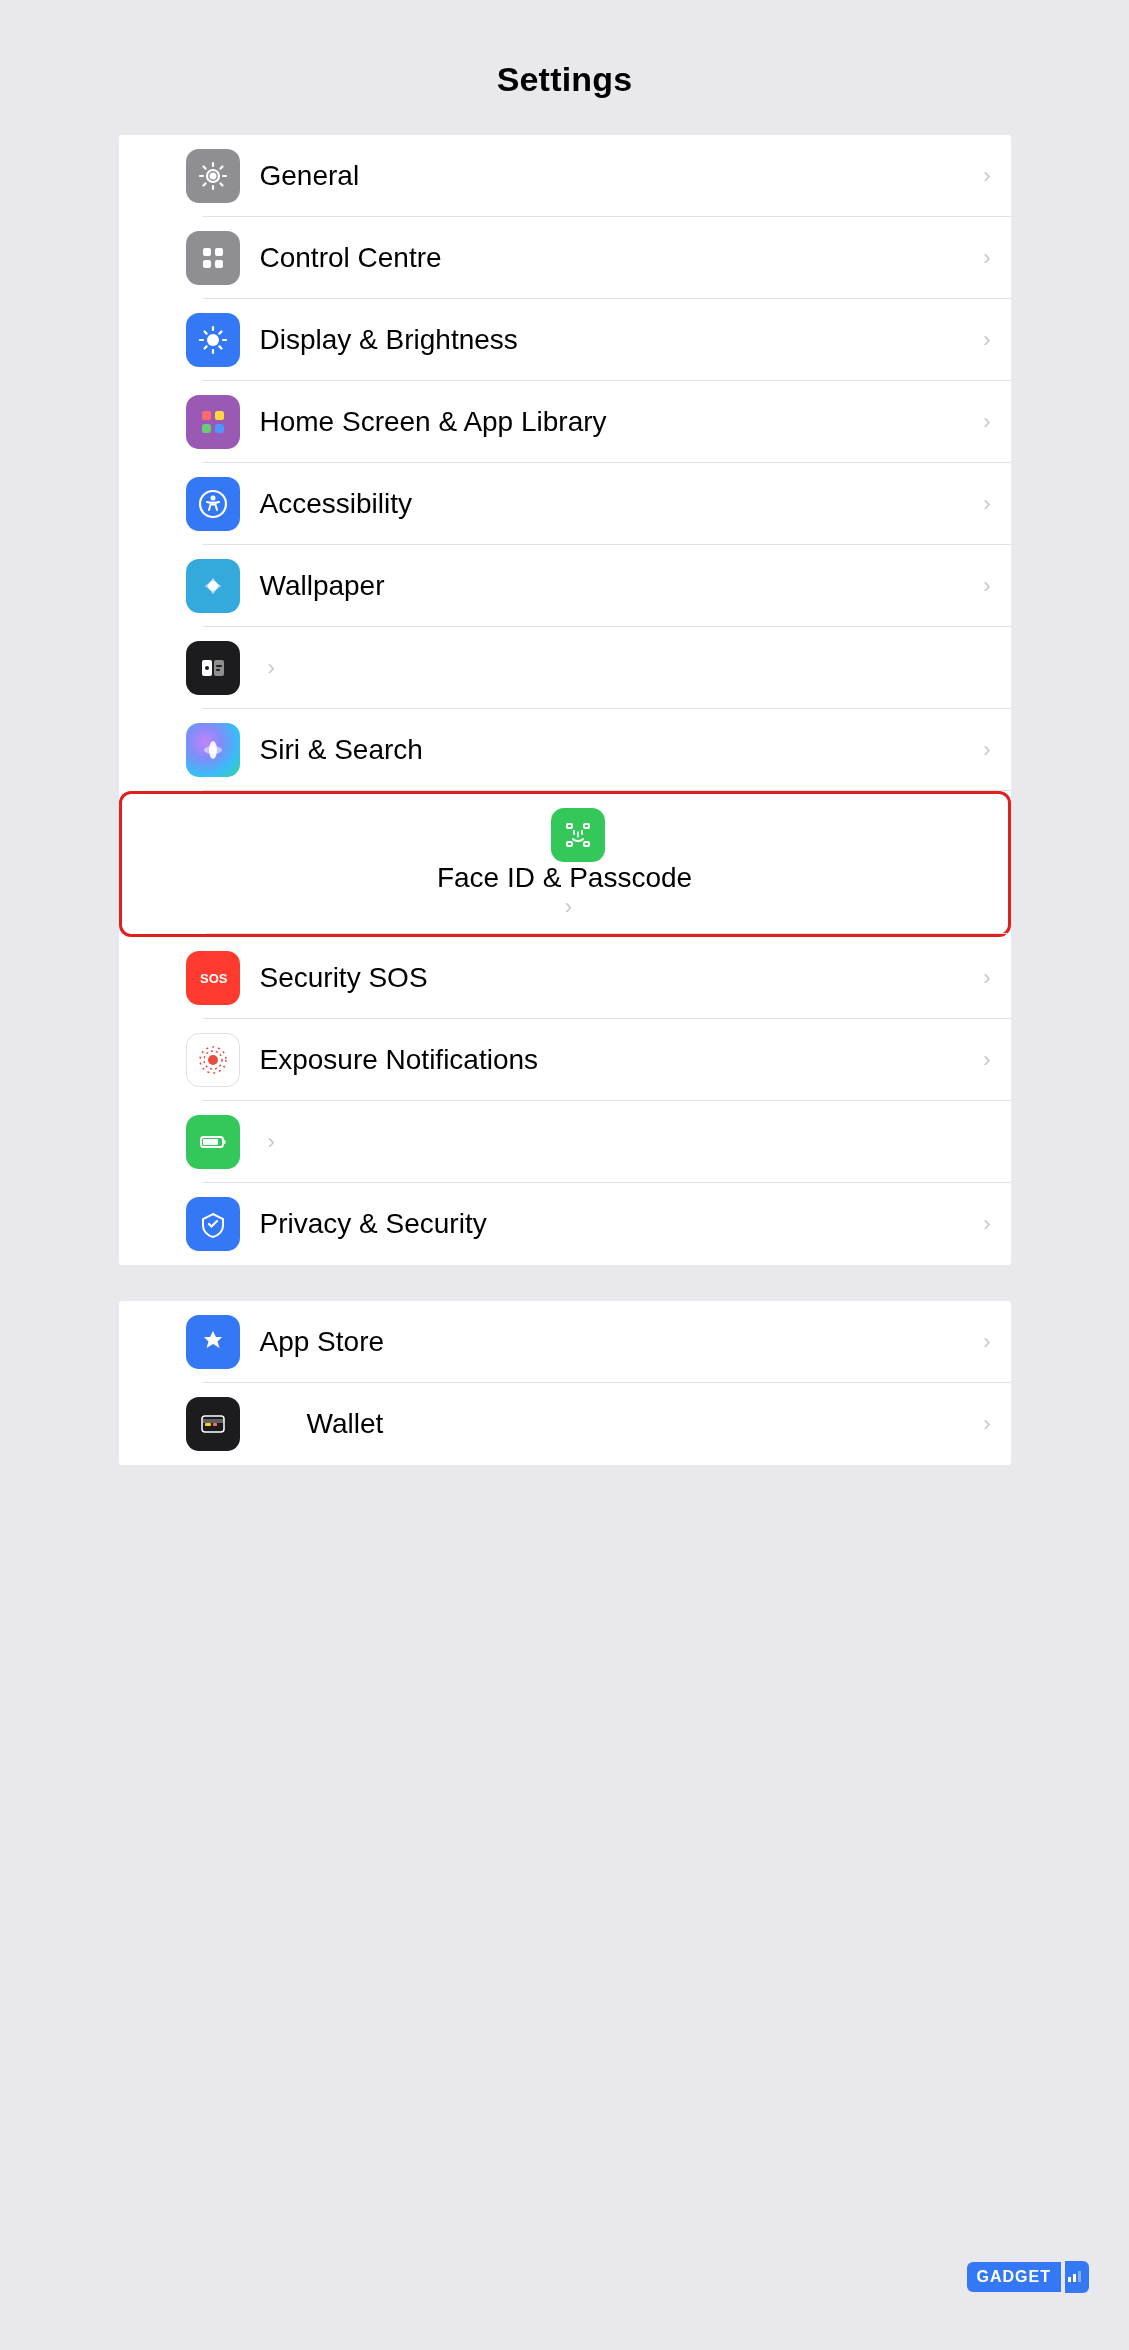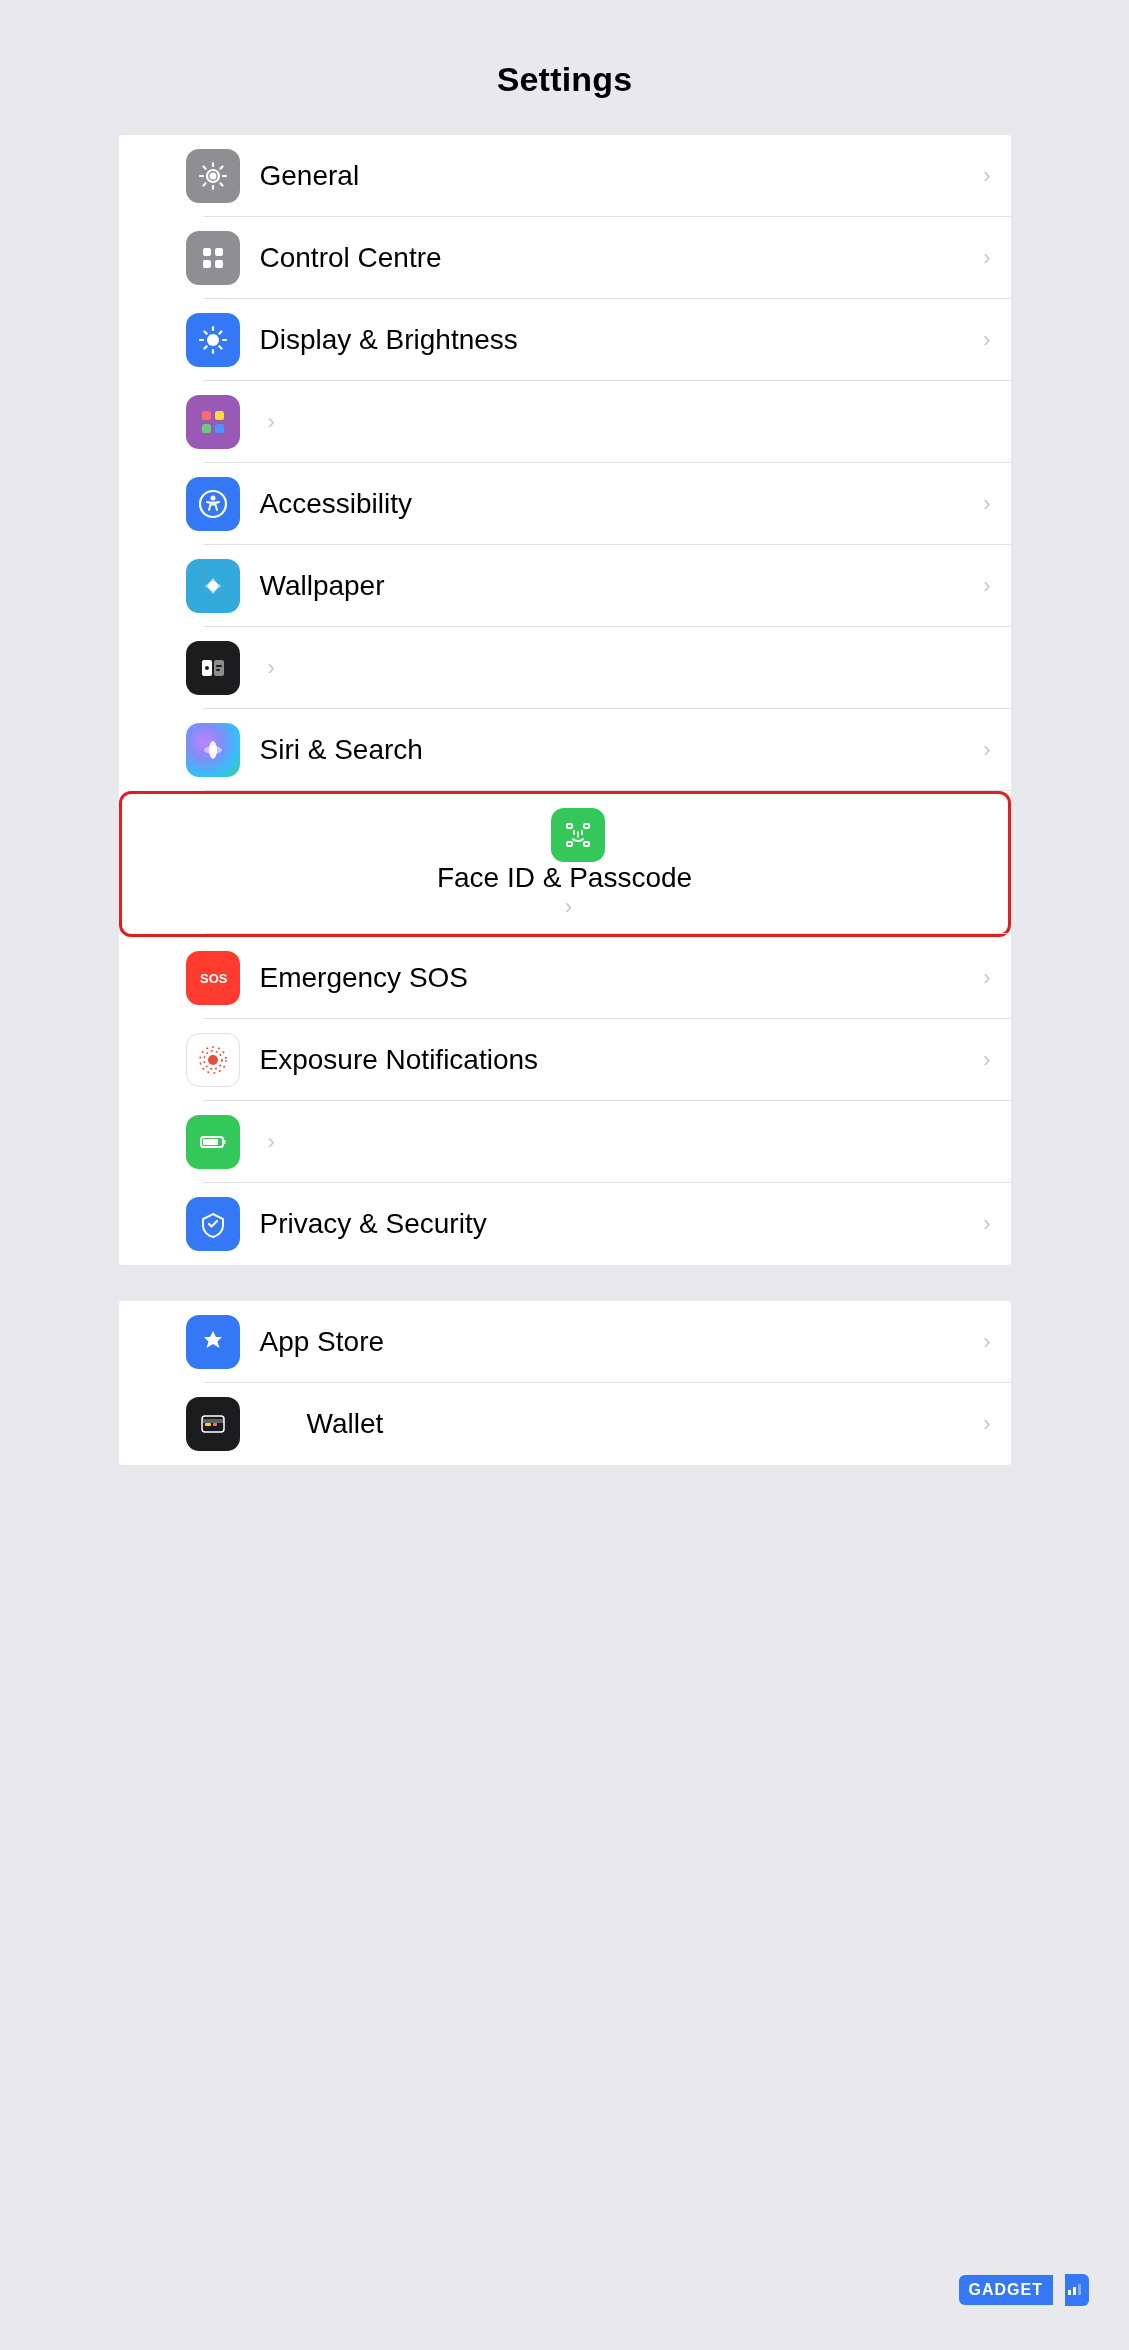--- a/index.html
+++ b/index.html
@@ -158,20 +158,21 @@
 
   <div class="settings-row">
     <div class="icon-wrap icon-homescreen">
       <svg class="icon-svg" viewBox="0 0 36 36" fill="none">
         <rect x="7" y="7" width="9" height="9" rx="2.5" fill="#FF6B6B"></rect>
         <rect x="20" y="7" width="9" height="9" rx="2.5" fill="#FFD93D"></rect>
         <rect x="7" y="20" width="9" height="9" rx="2.5" fill="#6BCB77"></rect>
         <rect x="20" y="20" width="9" height="9" rx="2.5" fill="#4D96FF"></rect>
       </svg>
     </div>
+    <span class="row-label">Home Screen &amp; App Library</span>
     <span class="chevron">›</span>
   </div>
 
   <div class="settings-row">
     <div class="icon-wrap icon-accessibility">
       <svg class="icon-svg" viewBox="0 0 36 36" fill="none">
         <circle cx="18" cy="18" r="13" stroke="white" stroke-width="2.2" fill="none"></circle>
         <circle cx="18" cy="12" r="2.5" fill="white"></circle>
         <path d="M12 16c1.5 0.5 3 0.8 6 0.8s4.5-0.3 6-0.8" stroke="white" stroke-width="2" stroke-linecap="round"></path>
         <path d="M14 24l1.5-5.5h5L22 24" stroke="white" stroke-width="2" stroke-linecap="round" stroke-linejoin="round" fill="none"></path>
@@ -236,21 +237,21 @@
     <span class="row-label">Face ID &amp; Passcode</span>
     <span class="chevron">›</span>
   </div>
 
   <div class="settings-row">
     <div class="icon-wrap icon-emergency">
       <svg class="icon-svg" viewBox="0 0 36 36" fill="none">
         <text x="5" y="23" font-family="Arial" font-weight="900" font-size="13" fill="white">SOS</text>
       </svg>
     </div>
-    <span class="row-label">Emergency SOS</span>
+    <span class="row-label">Security SOS</span>
     <span class="chevron">›</span>
   </div>
 
   <div class="settings-row">
     <div class="icon-wrap icon-exposure">
       <svg class="icon-svg" viewBox="0 0 36 36" fill="none">
         <circle cx="18" cy="18" r="5" fill="#e74c3c"></circle>
         <circle cx="18" cy="18" r="9" stroke="#e74c3c" stroke-width="1.5" fill="none" stroke-dasharray="2 3"></circle>
         <circle cx="18" cy="18" r="13" stroke="#e74c3c" stroke-width="1.5" fill="none" stroke-dasharray="2 4"></circle>
       </svg>
@@ -304,21 +305,21 @@
         <rect x="18" y="17" width="4" height="3" rx="1" fill="#FF6B6B"></rect>
       </svg>
     </div>
     <span class="row-label">Wallet</span>
     <span class="chevron">›</span>
 
   </div>
 
 </div>
 
-<div style="position:fixed; bottom:44px; right:40px; display:flex; align-items:center; gap:12px;">
+<div style="position:fixed; bottom:57px; right:40px; display:flex; align-items:center; gap:4px;">
   <div style="background:#3478f6; color:white; font-size:16px; font-weight:800; padding:6px 10px; border-radius:6px 0 0 6px; letter-spacing:1px;">GADGET</div>
   <div style="background:#3478f6; color:white; font-size:16px; padding:6px 6px 6px 2px; border-radius:0 6px 6px 0;">
     <svg width="16" height="16" viewBox="0 0 16 16" fill="none">
       <rect x="1" y="10" width="3" height="5" fill="white"></rect>
       <rect x="6" y="7" width="3" height="8" fill="white"></rect>
       <rect x="11" y="4" width="3" height="11" fill="white" opacity="0.4"></rect>
     </svg>
   </div>
 </div>
 

